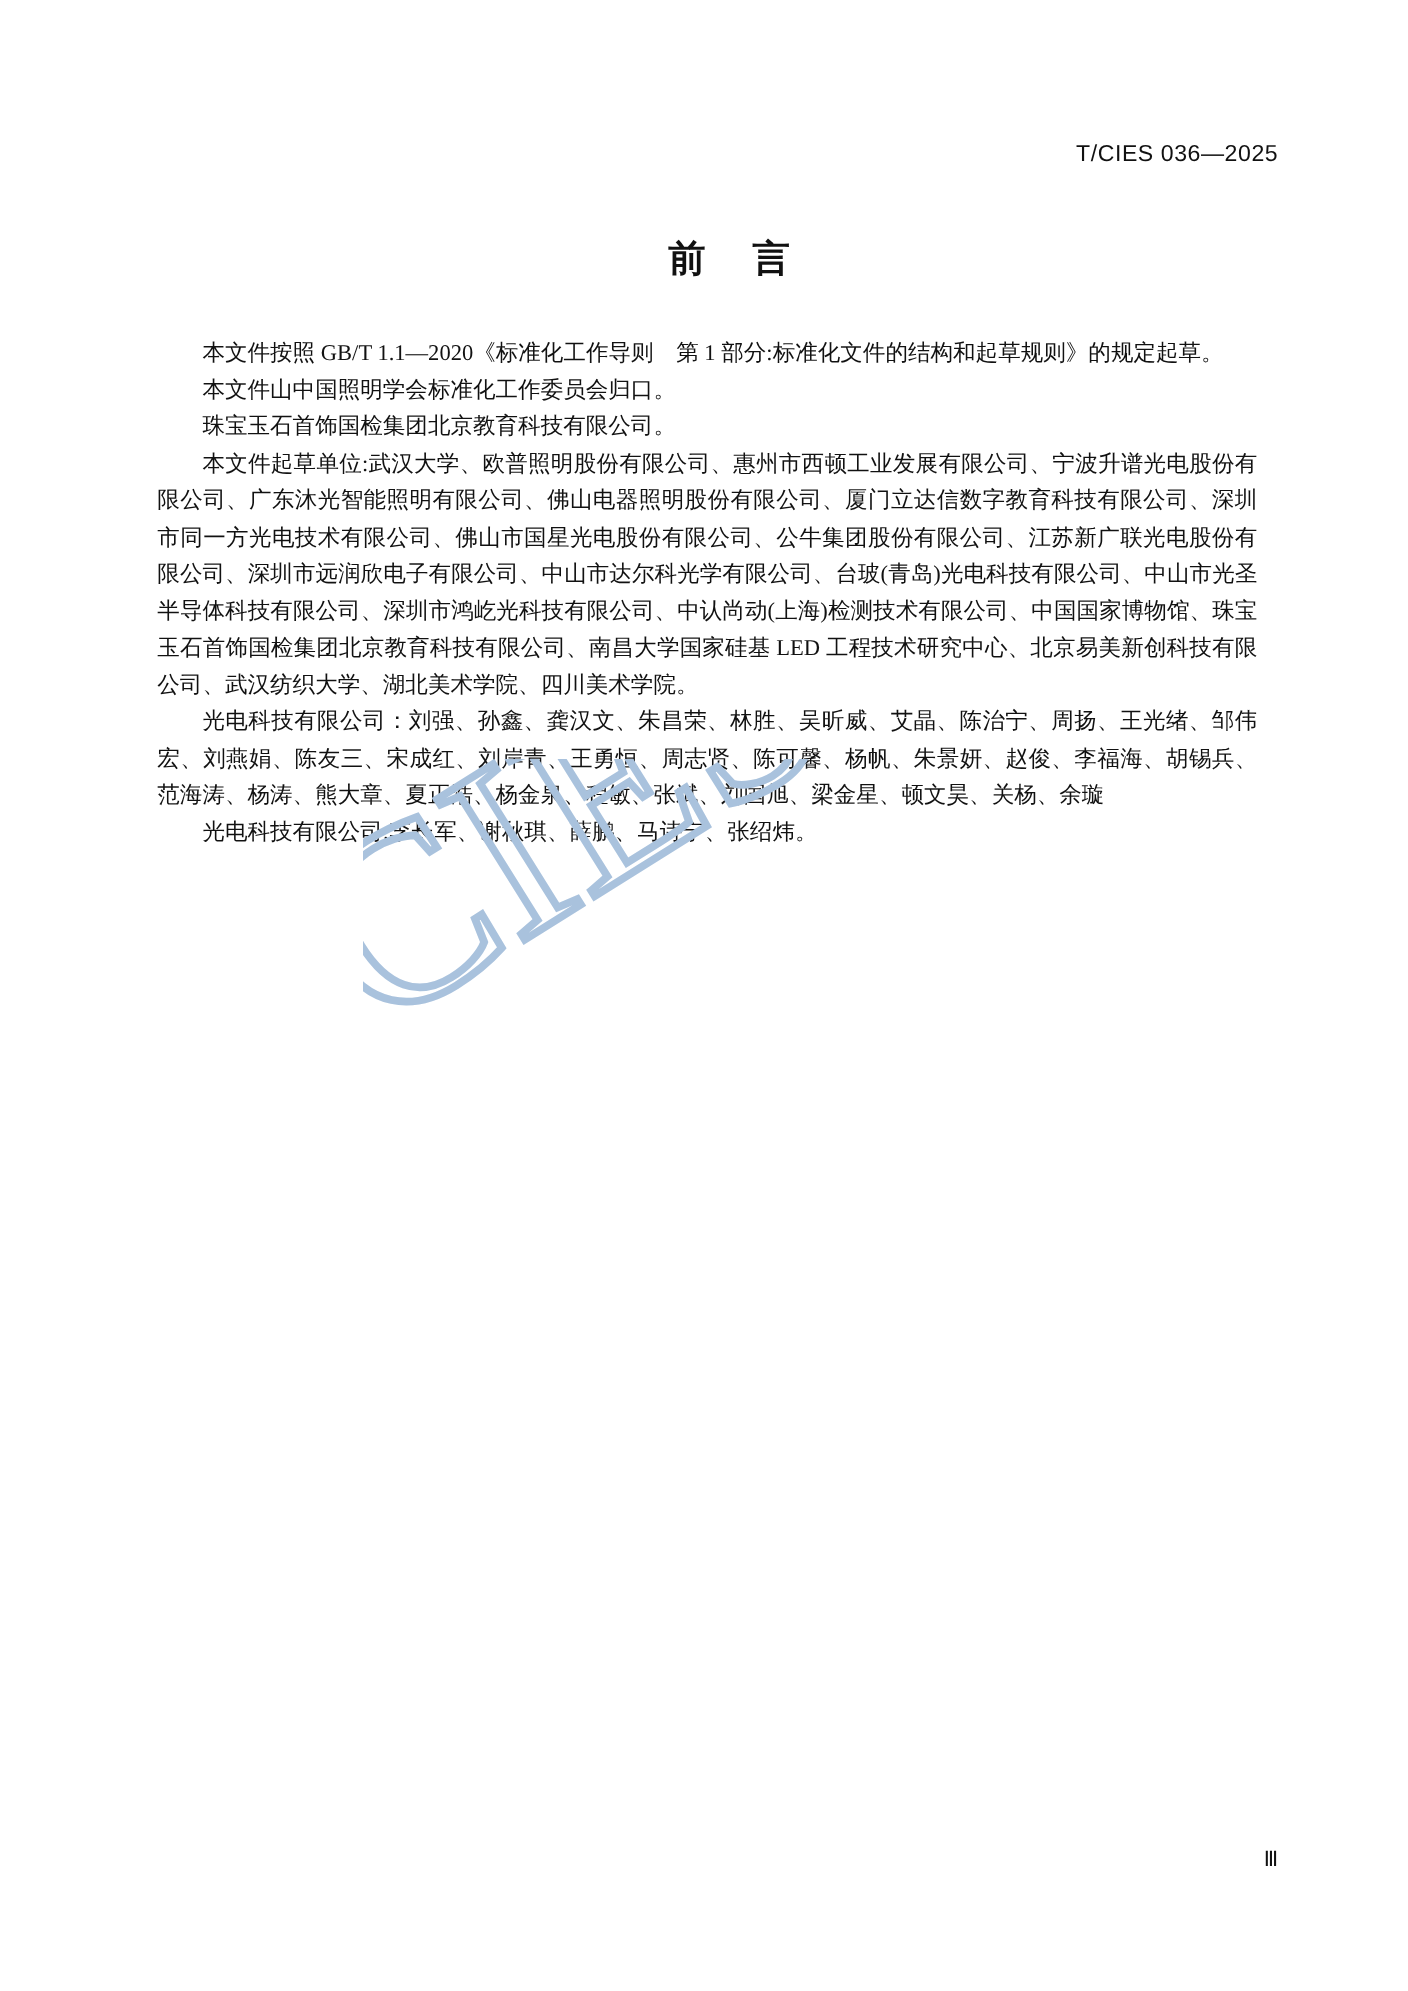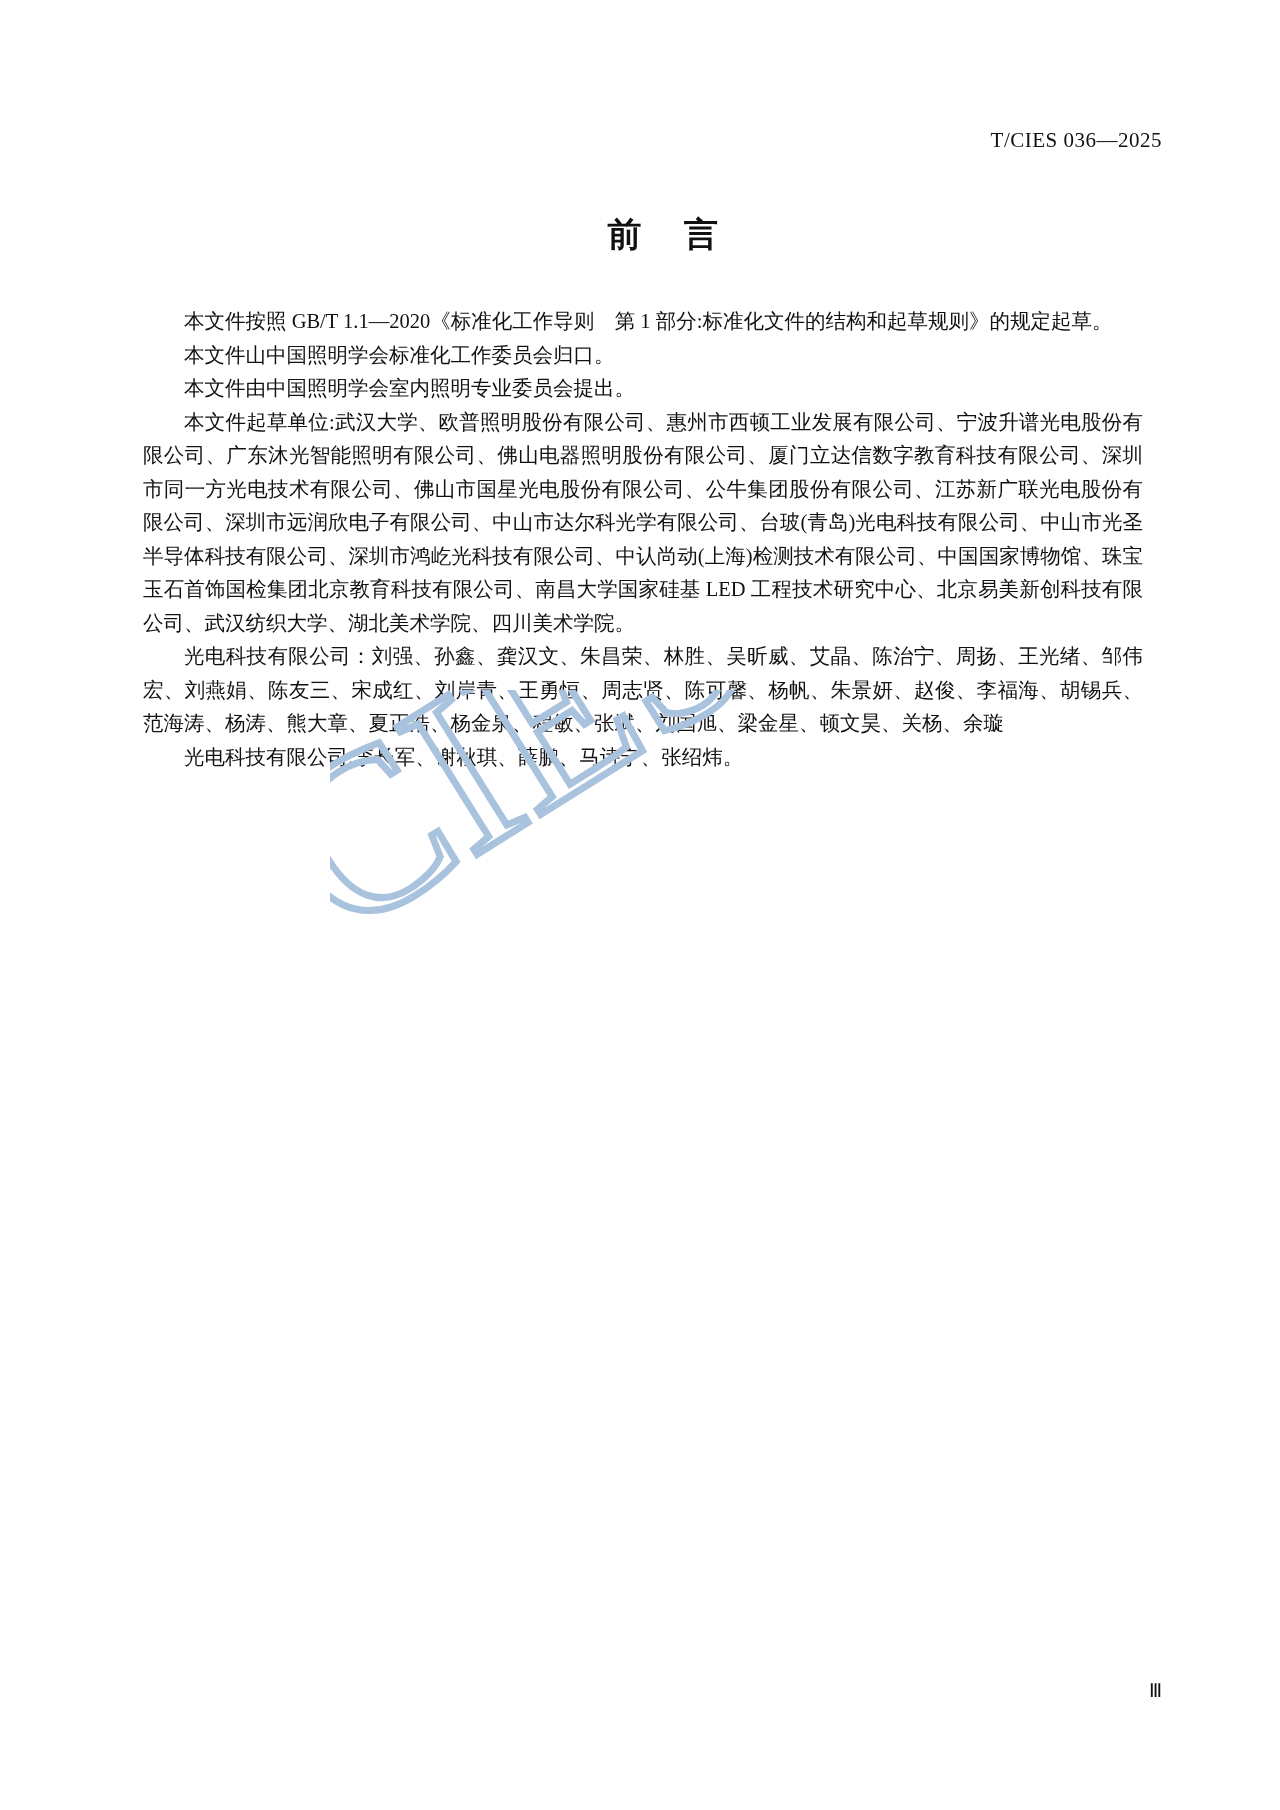--- a/index.html
+++ b/index.html
@@ -15,21 +15,21 @@
     overflow: hidden;
     font-family: "Liberation Serif", "DejaVu Serif", serif;
     color: #111111;
   }
 
   
   .header {
     position: absolute;
     top: 128px;
     right: 118px;
-    font-family: Liberation Serif, serif;
+    font-family: Liberation Sans, sans-serif;
     font-size: 21px;
     letter-spacing: 0.5px;
     color: #111;
     white-space: nowrap;
   }
 
   
   .title {
     position: absolute;
     top: 212px;
@@ -89,21 +89,21 @@
 
   <div class="header">T/CIES 036—2025</div>
 
   <div class="title">
     <span>前</span><span class="gap"></span><span>言</span>
   </div>
 
   <div class="body-text">
     <p class="para">本文件按照 GB/T 1.1—2020《标准化工作导则　第 1 部分:标准化文件的结构和起草规则》的规定起草。</p>
     <p class="para">本文件山中国照明学会标准化工作委员会归口。</p>
-    <p class="para">本文件由中国照明学会室内照明专业委员会提出。</p>
+    <p class="para">珠宝玉石首饰国检集团北京教育科技有限公司。</p>
     <p class="para">本文件起草单位:武汉大学、欧普照明股份有限公司、惠州市西顿工业发展有限公司、宁波升谱光电股份有限公司、广东沐光智能照明有限公司、佛山电器照明股份有限公司、厦门立达信数字教育科技有限公司、深圳市同一方光电技术有限公司、佛山市国星光电股份有限公司、公牛集团股份有限公司、江苏新广联光电股份有限公司、深圳市远润欣电子有限公司、中山市达尔科光学有限公司、台玻(青岛)光电科技有限公司、中山市光圣半导体科技有限公司、深圳市鸿屹光科技有限公司、中认尚动(上海)检测技术有限公司、中国国家博物馆、珠宝玉石首饰国检集团北京教育科技有限公司、南昌大学国家硅基 LED 工程技术研究中心、北京易美新创科技有限公司、武汉纺织大学、湖北美术学院、四川美术学院。</p>
     <p class="para">光电科技有限公司：刘强、孙鑫、龚汉文、朱昌荣、林胜、吴昕威、艾晶、陈治宁、周扬、王光绪、邹伟宏、刘燕娟、陈友三、宋成红、刘岸青、王勇恒、周志贤、陈可馨、杨帆、朱景妍、赵俊、李福海、胡锡兵、范海涛、杨涛、熊大章、夏正浩、杨金泉、程敏、张斌、刘国旭、梁金星、顿文昊、关杨、余璇</p>
     <p class="para">光电科技有限公司:李长军、谢秋琪、薛鹏、马诗宁、张绍炜。</p>
   </div>
 
   <div class="watermark">
     <svg viewBox="0 0 420 330" xmlns="http://www.w3.org/2000/svg" aria-hidden="true">
       <text x="10" y="250" transform="rotate(-32 10 250)" font-family="Liberation Serif, serif" font-size="230" fill="none" stroke="#a9c2dd" stroke-width="7">CIES</text>
     </svg>
   </div>

